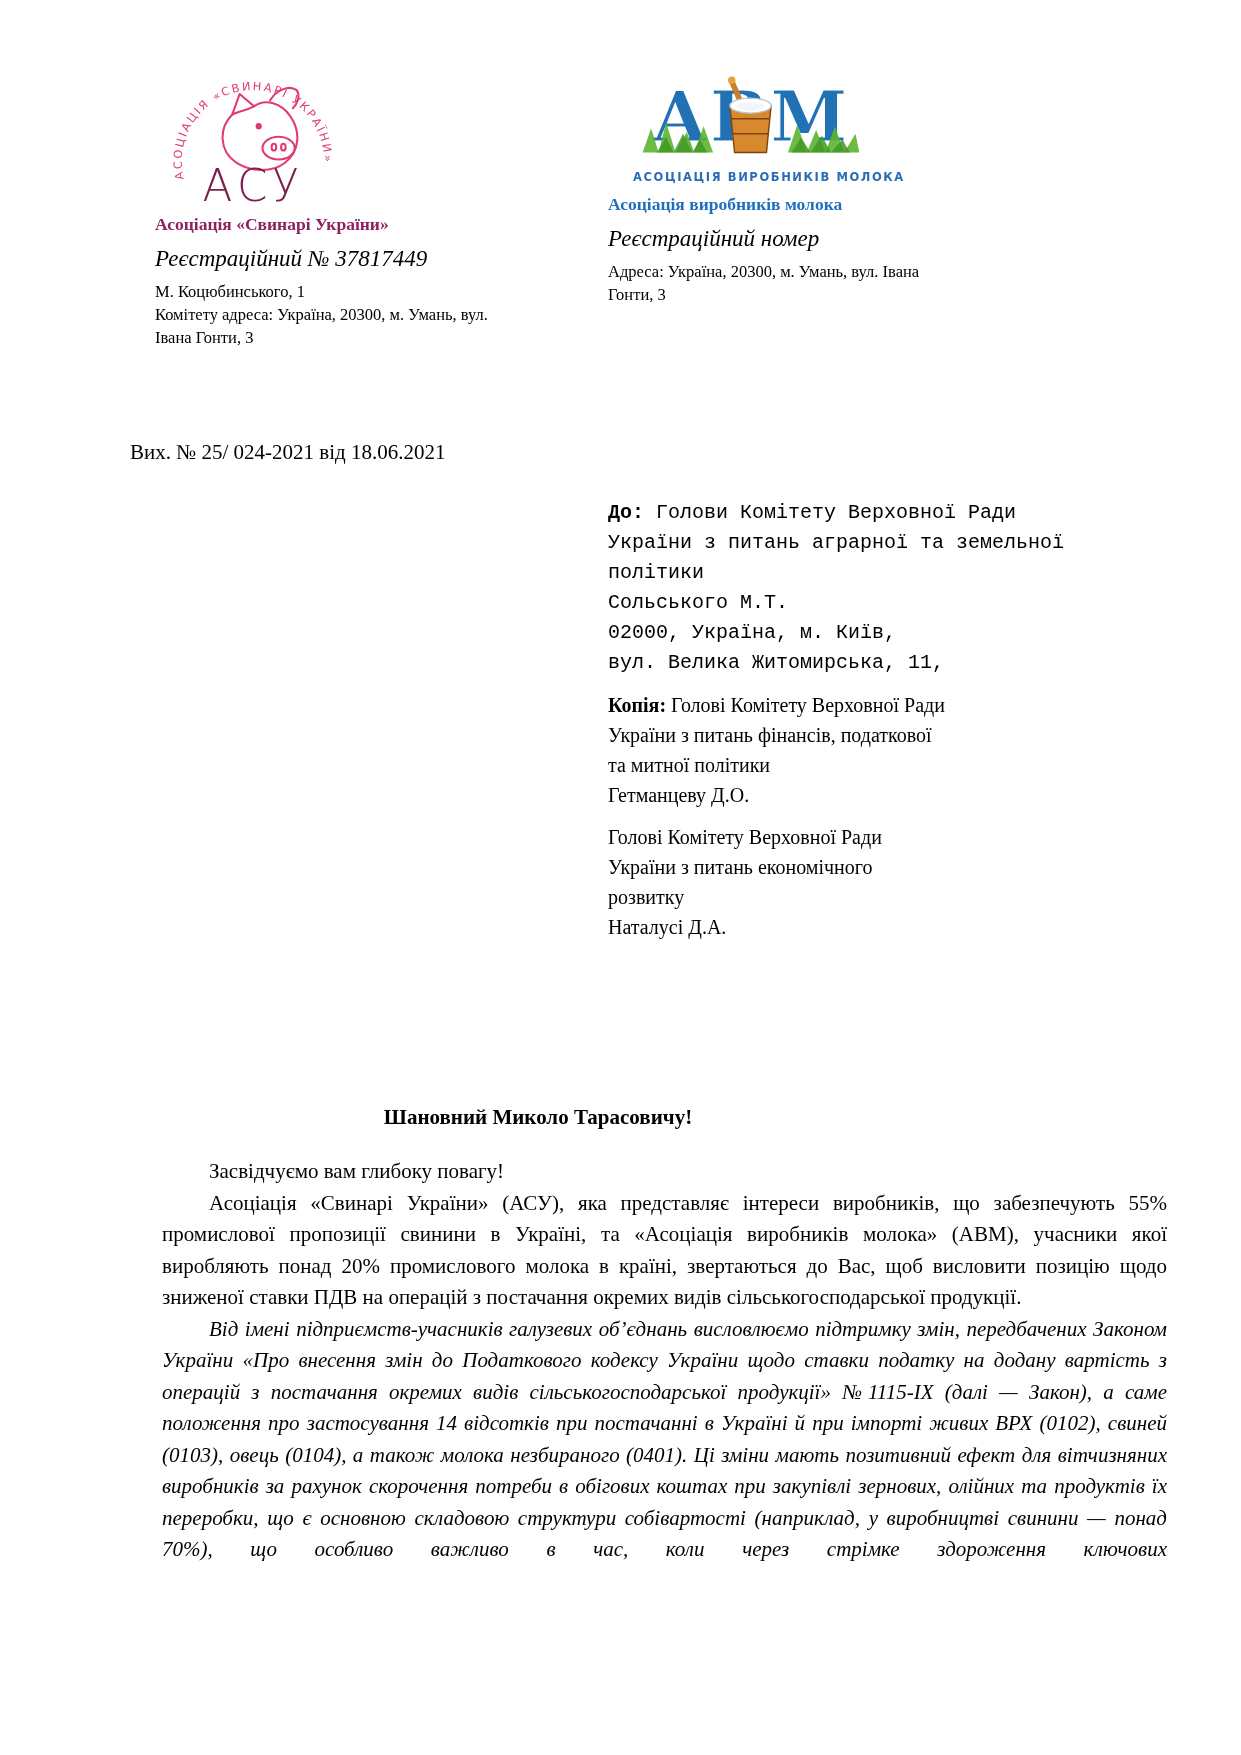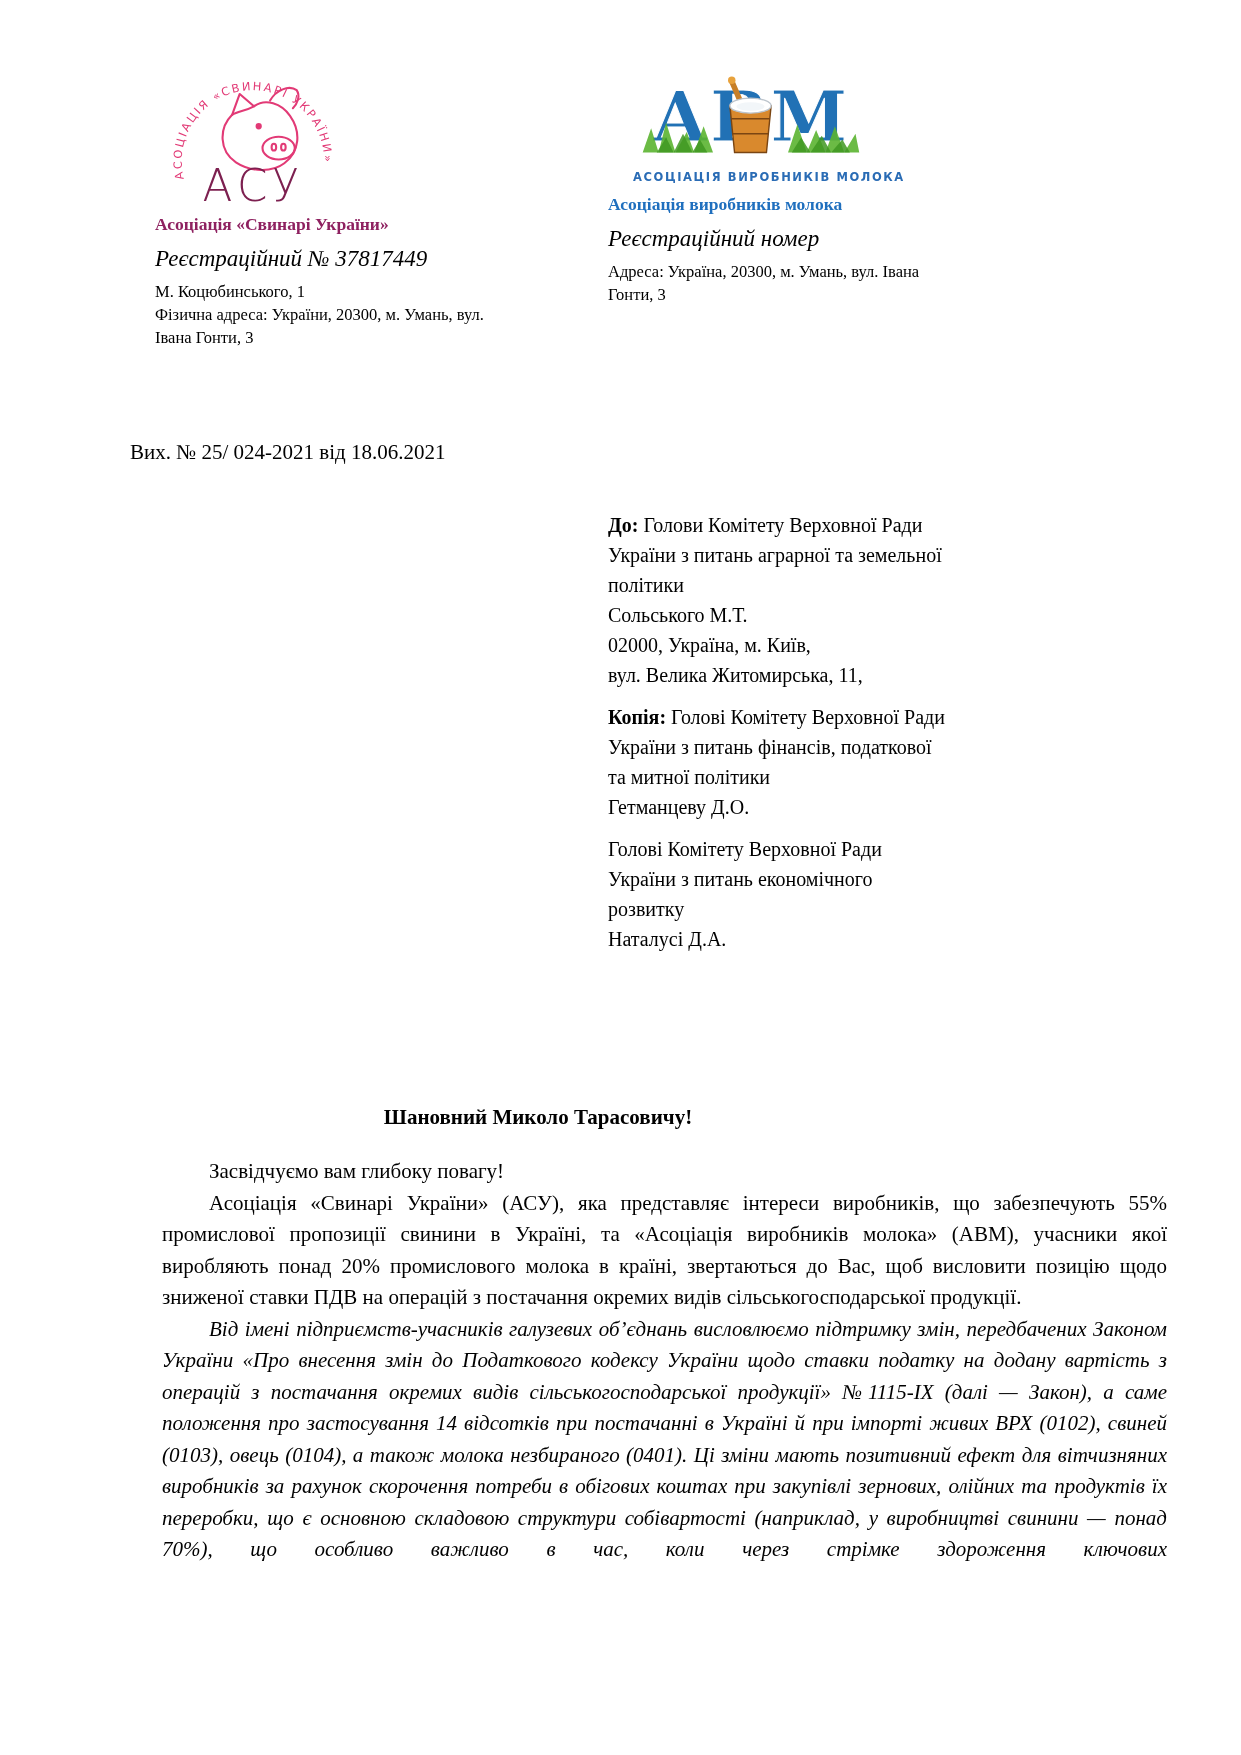--- a/index.html
+++ b/index.html
@@ -28,21 +28,21 @@
     font-family: "DejaVu Sans", sans-serif;
     font-size: 11.5px; font-weight: bold; letter-spacing: 1.6px;
     color: #2a6cb5; white-space: nowrap;
   }
   
   .ref-line { position: absolute; left: 130px; top: 440px; font-size: 21px; }
   
   .recipients { position: absolute; left: 608px; top: 498px; width: 480px;
                 font-size: 20px; line-height: 30px; }
   .recip-block { margin-top: 12px; }
-  .recip-block:first-child { margin-top: 12px; }
+  .recip-block:first-child { margin-top: 0; font-family: Liberation Mono, monospace; }
   .recip-label { font-weight: bold; }
   
   .salutation { position: absolute; left: 0; top: 1105px; width: 1076px;
                 text-align: center; font-weight: bold; font-size: 21px; }
   .body-text { position: absolute; left: 118px; top: 1156px; width: 1005px;
                font-size: 21px; line-height: 31.5px; text-align: justify; margin-left: 44px; }
   .body-text p { margin: 0; text-indent: 47px; }
   .body-text p.continues { text-align-last: justify; font-style: italic; }
 </style>
 </head>
@@ -68,21 +68,21 @@
           <ellipse cx="132" cy="96" rx="2.4" ry="3.6"></ellipse>
           <circle cx="106" cy="74" r="2.2" fill="#e23a76"></circle>
         </g>
         <text x="100" y="153" text-anchor="middle" font-family="DejaVu Sans, sans-serif" font-size="46" font-weight="200" letter-spacing="5" fill="#7d2050">АСУ</text>
       </svg>
     </div>
     <div class="org-name asu-name">Асоціація «Свинарі України»</div>
     <div class="org-reg">Реєстраційний № 37817449</div>
     <div class="org-addr">
       <div>М. Коцюбинського, 1</div>
-      <div>Фізична адреса: України, 20300, м. Умань, вул.</div>
+      <div>Комітету адреса: Україна, 20300, м. Умань, вул.</div>
       <div>Івана Гонти, 3</div>
     </div>
   </div>
 
   <div class="header-right">
     <div class="avm-logo">
       <svg width="225" height="98" viewBox="0 0 240 104">
         <text x="120" y="80" text-anchor="middle" font-family="DejaVu Serif, serif" font-weight="bold" font-size="74" fill="#2171b5" stroke="#ffffff" stroke-width="1" letter-spacing="2">АВМ</text>
         <g>
           <path d="M5,92 L14,66 L22,92 L30,60 L40,92 L52,70 L60,92 L70,64 L80,92 L160,92 L170,62 L180,92 L190,68 L200,92 L210,64 L220,92 L232,72 L236,92 Z" fill="#5bb431" opacity="0.9"></path>

